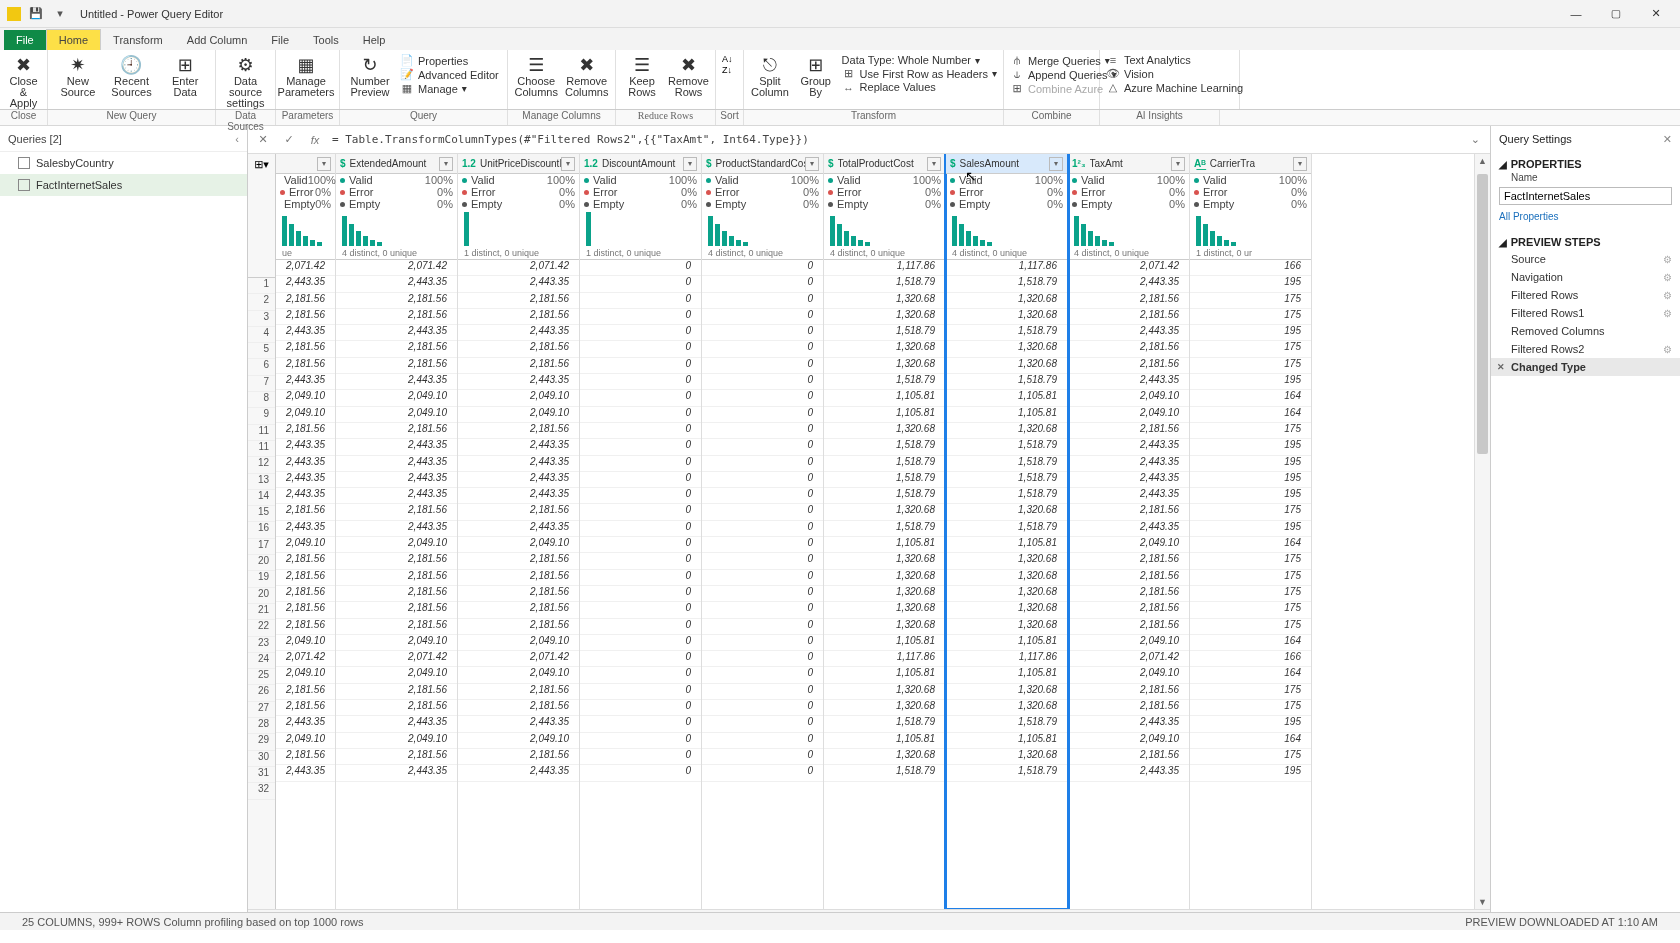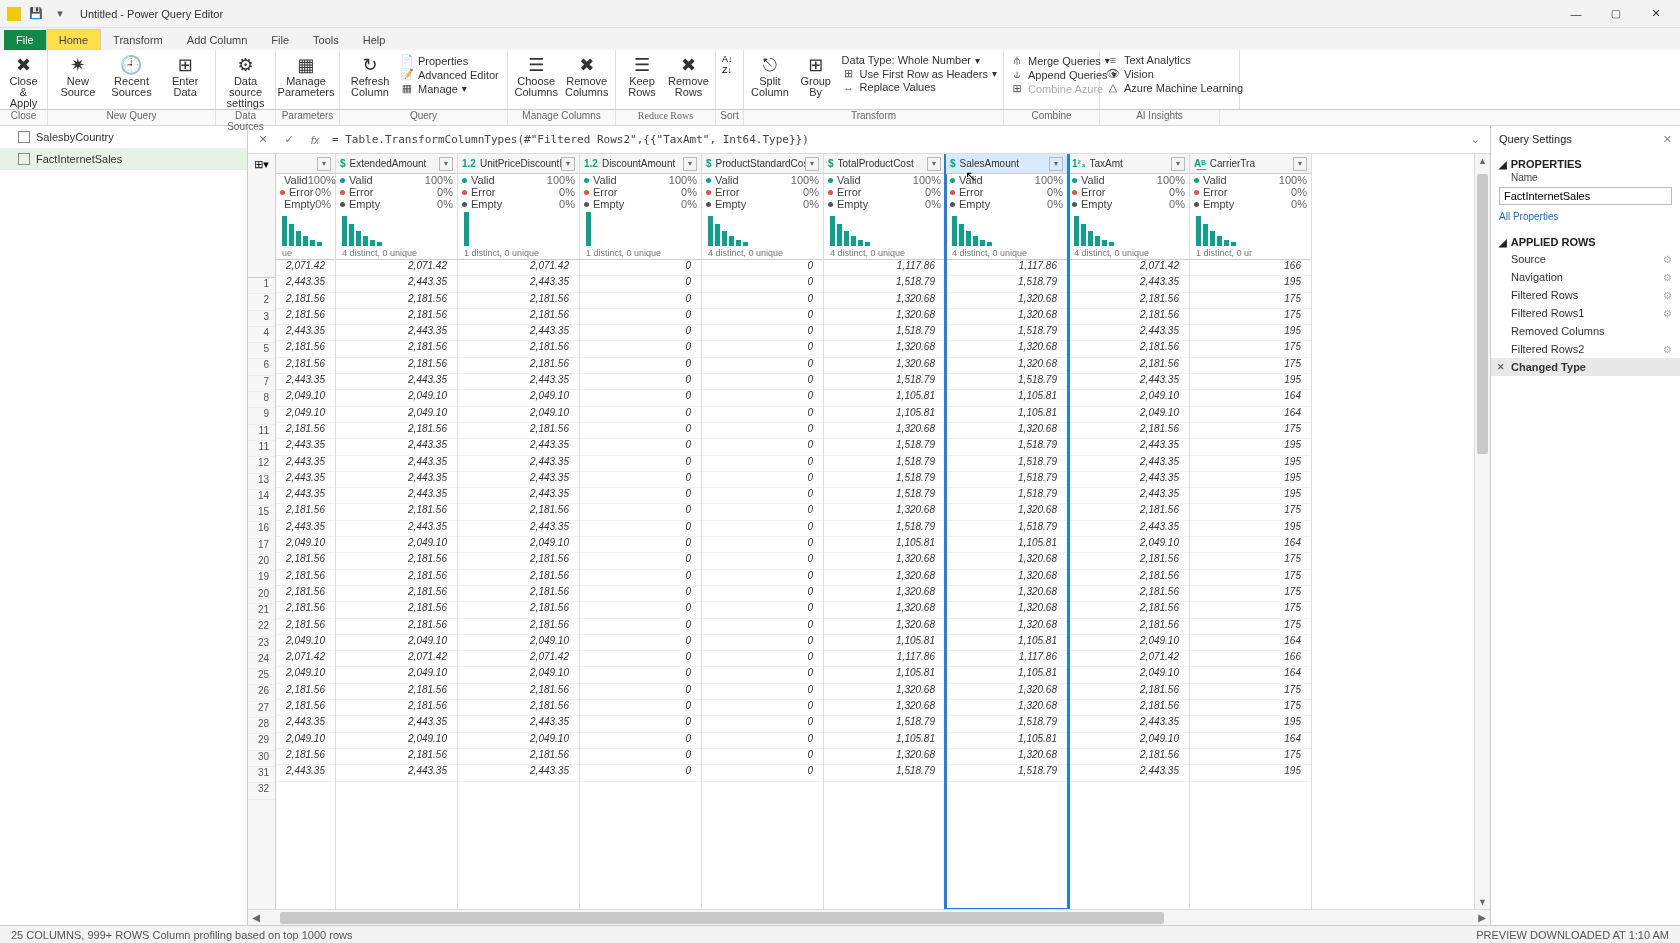--- a/index.html
+++ b/index.html
@@ -77,21 +77,21 @@
 .sec-title{ padding:6px 8px 2px 8px; font-size:10px; color:#222; font-weight:bold; display:flex; align-items:center; gap:4px;}
 .name-row{ padding:0 8px 4px 20px; font-size:10px; color:#444;}
 .name-input{ margin:0 8px 6px 8px;}
 .name-input input{ width:100%; border:1px solid #bbb; padding:2px 4px; font-size:11px;}
 .link{ padding:0 8px 8px 8px; color:#1a6fbc; font-size:10px;}
 .step{ height:18px; display:flex; align-items:center; padding:0 8px 0 20px; font-size:10px; color:#333; position:relative;}
 .step .gear{ margin-left:auto; color:#aaa; font-size:10px;}
 .step.sel{ background:#e8e8e8;font-weight:bold;}
 .step.sel::before{ content:"✕"; position:absolute; left:6px; color:#666; font-size:9px;}
 
-.statusbar{ position:absolute; bottom:0; left:0; right:0; height:18px; background:#f3f3f3; border-top:1px solid #ccc; display:flex; align-items:center; padding:0 11px; font-size:10px; color:#555;}
+.statusbar{ position:absolute; bottom:13px; left:0; right:0; height:18px; background:#f3f3f3; border-top:1px solid #ccc; display:flex; align-items:center; padding:0 22px; font-size:10px; color:#555;}
 .statusbar .right{ margin-left:auto;}
 .cursor{ position:absolute; left:965px; top:168px; font-size:14px; color:#000; z-index:100; pointer-events:none;}
 </style>
 </head>
 <body>
 
 <div class="titlebar">
   <span class="qat-icon" style="background:#f2c811;width:14px;height:14px"></span>
   <span class="qat-icon">💾</span>
   <span class="qat-icon">▾</span>
@@ -151,21 +151,21 @@
     <div class="big-btn">
           <span class="ico">▦</span>
           <span>Manage Parameters</span>
         </div>
   </div>
     </div>
   <div class="ribbon-group" style="width:168px">
       <div class="rg-items">
     <div class="big-btn">
           <span class="ico">↻</span>
-          <span>Refresh Column</span>
+          <span>Number Preview</span>
         </div>
     <div class="small-list">
       <div class="small-item">
             <span class="mi">📄</span>
             <span>Properties</span>
           </div>
       <div class="small-item">
             <span class="mi">📝</span>
             <span>Advanced Editor</span>
           </div>
@@ -266,20 +266,24 @@
     <div style="width: 108px;">Manage Columns</div>
     <div style="width: 100px; font-family: Liberation Serif, serif;">Reduce Rows</div>
     <div style="width: 28px;">Sort</div>
     <div style="width: 260px;">Transform</div>
     <div style="width: 96px;">Combine</div>
     <div style="width: 120px;">AI Insights</div>
   </div>
 
 <div class="body">
   <div class="queries-pane">
+    <div class="pane-header">
+      <span>Queries [2]</span>
+      <span class="collapse">‹</span>
+    </div>
     <div id="query-list">
         <div class="query-item">
           <span class="qi"></span>
           <span>SalesbyCountry</span>
         </div>
         <div class="query-item sel">
           <span class="qi"></span>
           <span>FactInternetSales</span>
         </div>
       </div>
@@ -926,21 +930,21 @@
 
   <div class="settings-pane">
     <div class="hdr">
         <span>Query Settings</span>
         <span class="x">✕</span>
       </div>
     <div class="sec-title">◢ <span>PROPERTIES</span></div>
     <div class="name-row">Name</div>
     <div class="name-input"><input value="FactInternetSales" style=""></div>
     <div class="link">All Properties</div>
-    <div class="sec-title">◢ <span>APPLIED ROWS</span></div>
+    <div class="sec-title">◢ <span>PREVIEW STEPS</span></div>
     <div id="steps">
         <div class="step">
           <span>Source</span>
           <span class="gear">⚙</span>
         </div>
         <div class="step">
           <span>Navigation</span>
           <span class="gear">⚙</span>
         </div>
         <div class="step">

